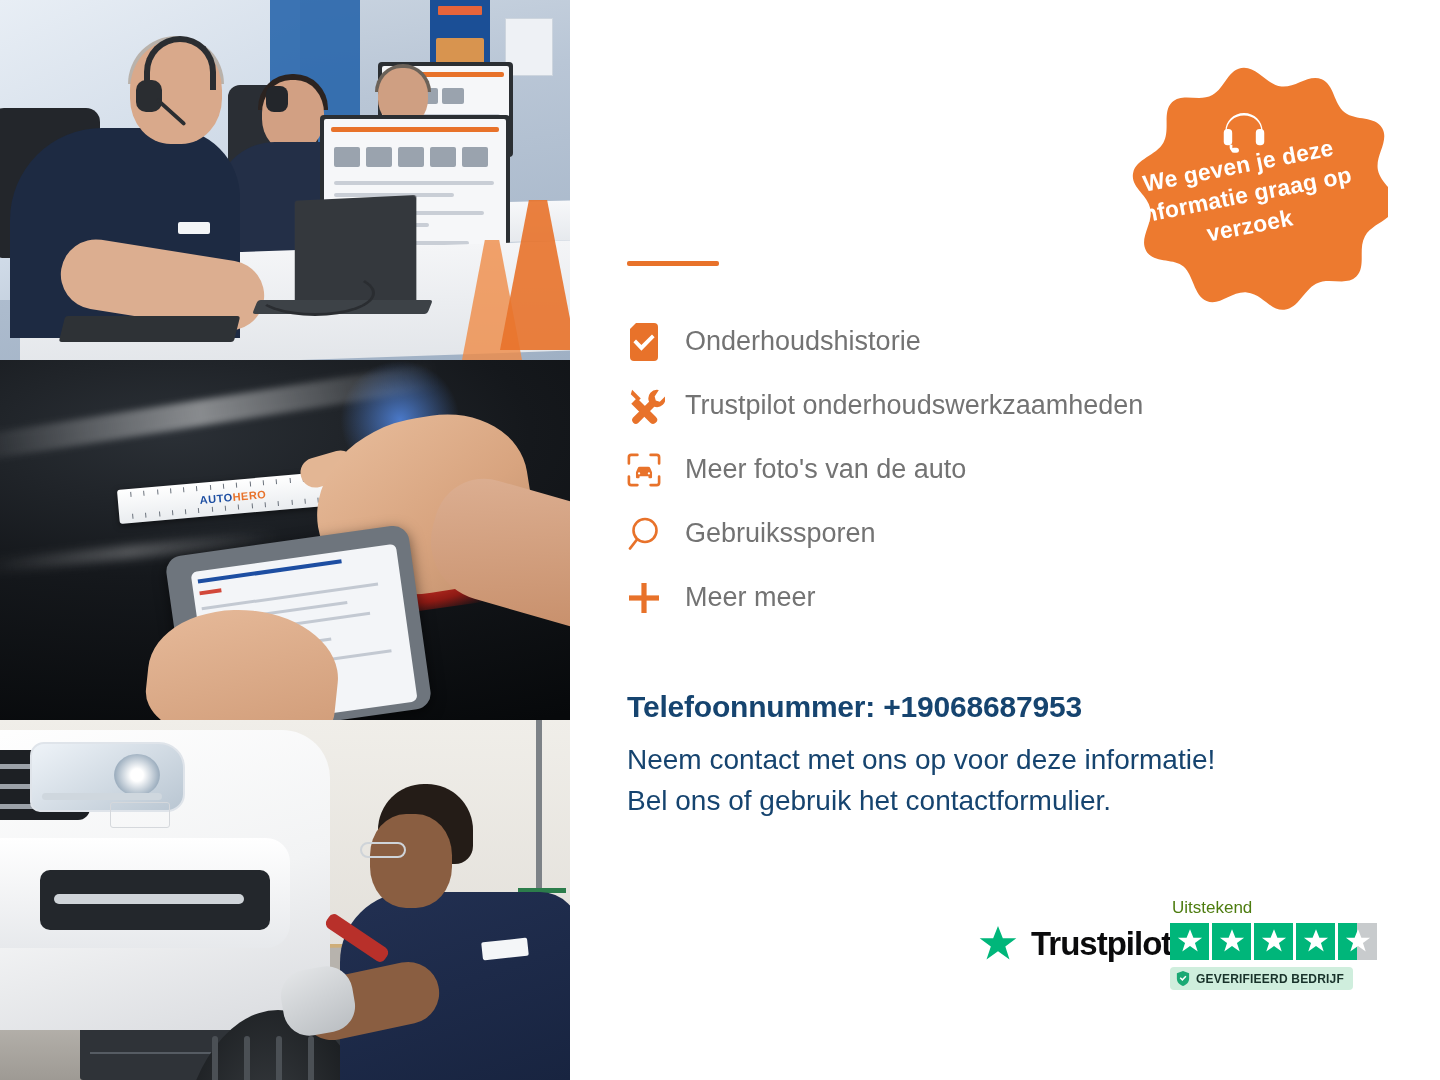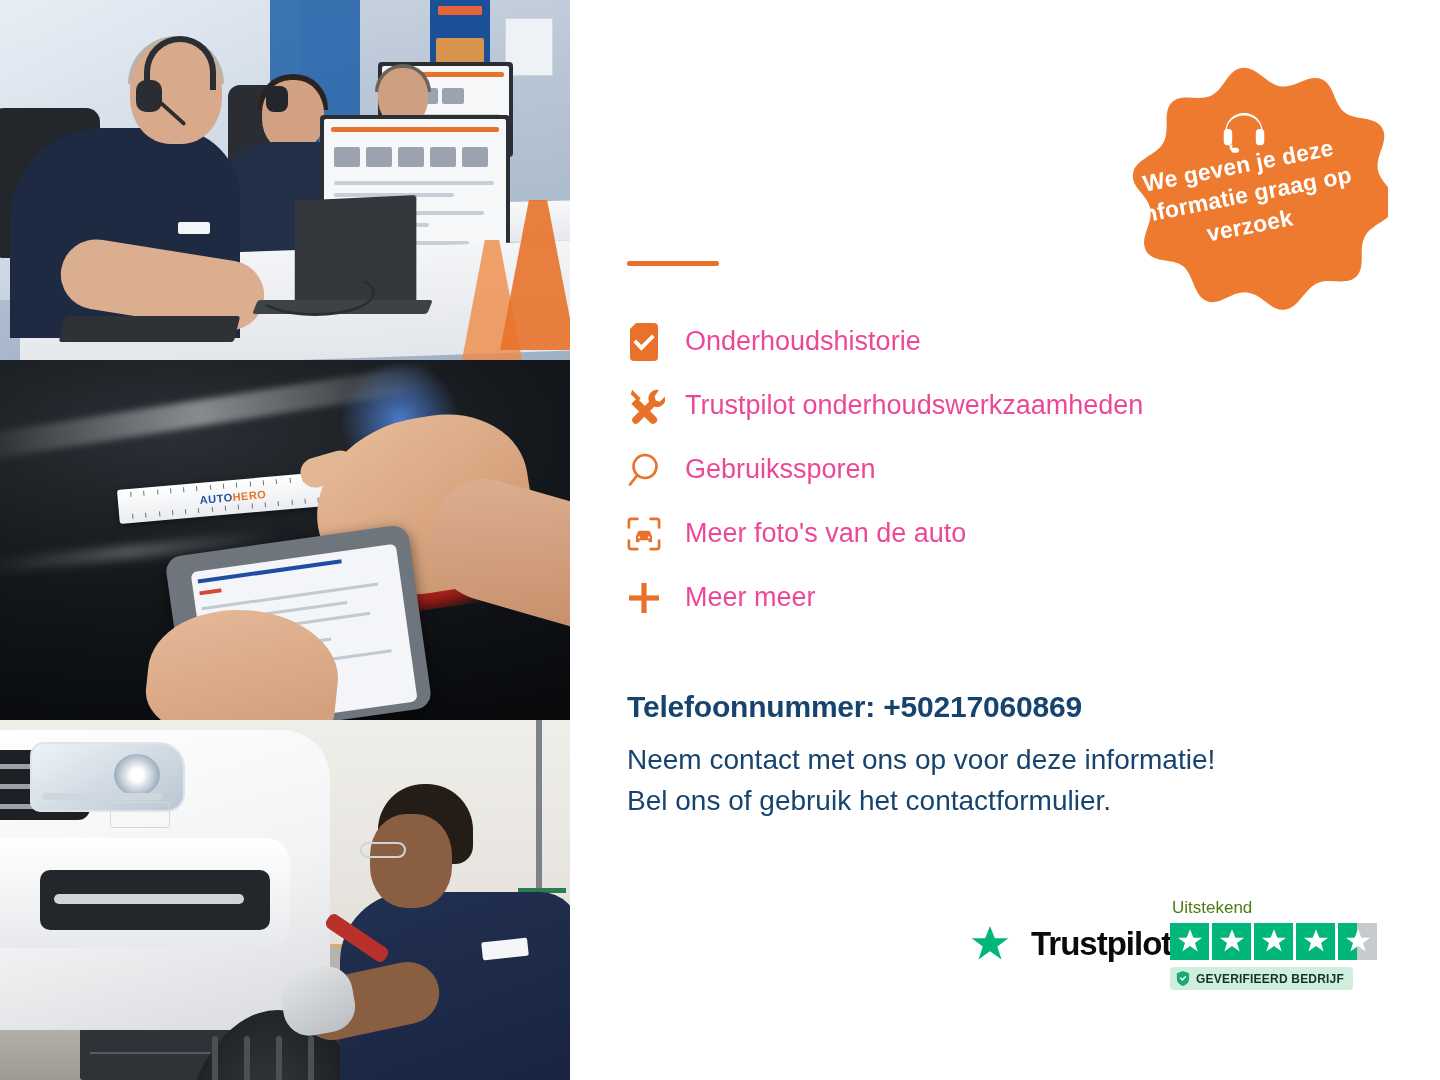--- a/index.html
+++ b/index.html
@@ -183,42 +183,42 @@
   .heading {
     position:absolute; left:57px; top:96px; width:560px;
     color:#16446F; font-size:52px; line-height:1.25; font-weight:bold;
     letter-spacing:-.6px;
   }
   .rule { position:absolute; left:57px; top:261px; width:92px; height:5px; background:#E8722A; border-radius:2px; }
 
   .features { position:absolute; left:57px; top:310px; width:760px; }
   .feature { display:flex; align-items:center; height:64px; }
   .f-icon { width:58px; flex:0 0 58px; display:flex; align-items:center; justify-content:flex-start; }
-  .f-label { color:#ec4899; font-size:27px; line-height:1.1; }
+  .f-label { color:#737373; font-size:27px; line-height:1.1; }
 
   .contact { position:absolute; left:57px; top:690px; width:780px; }
   .phone { color:#16446F; font-size:30px; font-weight:bold; letter-spacing:-.2px; }
   .ctext { margin-top:16px; color:#16446F; font-size:28px; line-height:1.45; }
 
   
   .badge {
     position:absolute; left:530px; top:62px; width:288px; height:278px;
   }
   .badge svg { position:absolute; inset:0; }
   .badge .headset { position:absolute; left:116px; top:46px; width:56px; height:54px; }
   .badge .btext {
     position:absolute; left:22px; top:88px; width:244px;
     transform:rotate(-11deg);
     color:#ffffff; font-weight:bold; font-size:23px; line-height:1.32;
     text-align:center; letter-spacing:.2px;
   }
 
   
   .trustpilot { position:absolute; left:395px; top:898px; width:420px; height:110px; }
-  .tp-logo { position:absolute; left:4px; top:26px; display:flex; align-items:center; gap:20px; }
+  .tp-logo { position:absolute; left:12px; top:26px; display:flex; align-items:center; gap:12px; }
   .tp-star-logo { width:42px; height:40px; }
   .tp-word { font-size:33px; font-weight:bold; color:#0b0b0c; letter-spacing:-1px; }
   .tp-right { position:absolute; left:205px; top:0; width:215px; }
   .tp-rating-word { font-size:17px; color:#4d7c0f; padding-left:2px; }
   .tp-stars { display:flex; gap:3px; margin-top:5px; }
   .tp-tile { width:39px; height:37px; background:#00B67A; display:flex; align-items:center; justify-content:center; }
   .tp-tile.half { background:linear-gradient(90deg,#00B67A 50%, #c8cbcd 50%); }
   .tp-tile svg { width:30px; height:29px; }
   .tp-verified {
     margin-top:7px; display:inline-flex; align-items:center; gap:6px;
@@ -445,61 +445,61 @@
               <path d="M11.5 12.5l20 20a4.2 4.2 0 0 1-6 6l-20-20z" transform="translate(-1,-1)"></path>
               <path d="M33.5 3.2a9 9 0 0 0-10.3 12.2L6.2 32.3a4 4 0 0 0 5.6 5.6l16.9-17a9 9 0 0 0 11.4-11l-5.6 5.6-4.2-1.2-1.2-4.2z"></path>
             </g>
           </svg>
         </span>
         <span class="f-label">Trustpilot onderhoudswerkzaamheden</span>
       </div>
 
       <div class="feature">
         <span class="f-icon">
-          <svg width="34" height="36" viewBox="0 0 34 36">
-            <circle cx="18" cy="14.5" r="11.5" fill="none" stroke="#E8722A" stroke-width="2.6"></circle>
-            <line x1="10" y1="23.5" x2="3" y2="32.5" stroke="#E8722A" stroke-width="2.8" stroke-linecap="round"></line>
-          </svg>
-        </span>
-        <span class="f-label">Gebruikssporen</span>
-      </div>
-
-      <div class="feature">
-        <span class="f-icon">
           <svg width="34" height="34" viewBox="0 0 36 36">
             <g fill="none" stroke="#E8722A" stroke-width="2.8" stroke-linecap="round">
               <path d="M2 11V4.5A2.5 2.5 0 0 1 4.5 2H11"></path>
               <path d="M25 2h6.5A2.5 2.5 0 0 1 34 4.5V11"></path>
               <path d="M34 25v6.5a2.5 2.5 0 0 1-2.5 2.5H25"></path>
               <path d="M11 34H4.5A2.5 2.5 0 0 1 2 31.5V25"></path>
             </g>
             <g fill="#E8722A">
               <path d="M9.5 20.5l1.8-4.4a2.4 2.4 0 0 1 2.2-1.5h9a2.4 2.4 0 0 1 2.2 1.5l1.8 4.4v5.2a1.1 1.1 0 0 1-1.1 1.1h-1.6a1.1 1.1 0 0 1-1.1-1.1v-1h-9.4v1a1.1 1.1 0 0 1-1.1 1.1h-1.6a1.1 1.1 0 0 1-1.1-1.1z"></path>
             </g>
             <circle cx="12.8" cy="21.6" r="1.2" fill="#ffffff"></circle>
             <circle cx="23.2" cy="21.6" r="1.2" fill="#ffffff"></circle>
           </svg>
         </span>
         <span class="f-label">Meer foto's van de auto</span>
       </div>
 
       <div class="feature">
         <span class="f-icon">
+          <svg width="34" height="36" viewBox="0 0 34 36">
+            <circle cx="18" cy="14.5" r="11.5" fill="none" stroke="#E8722A" stroke-width="2.6"></circle>
+            <line x1="10" y1="23.5" x2="3" y2="32.5" stroke="#E8722A" stroke-width="2.8" stroke-linecap="round"></line>
+          </svg>
+        </span>
+        <span class="f-label">Gebruikssporen</span>
+      </div>
+
+      <div class="feature">
+        <span class="f-icon">
           <svg width="34" height="34" viewBox="0 0 34 34">
             <rect x="14.4" y="2" width="5.2" height="30" fill="#E8722A"></rect>
             <rect x="2" y="14.4" width="30" height="5.2" fill="#E8722A"></rect>
           </svg>
         </span>
         <span class="f-label">Meer meer</span>
       </div>
 
     </div>
 
     <div class="contact">
-      <div class="phone">Telefoonnummer: +50217060869</div>
+      <div class="phone">Telefoonnummer: +19068687953</div>
       <div class="ctext">
         <span>Neem contact met ons op voor deze informatie!</span><br>
         <span>Bel ons of gebruik het contactformulier.</span>
       </div>
     </div>
 
     <div class="trustpilot">
       <div class="tp-logo">
         <svg class="tp-star-logo" viewBox="0 0 24 24">
           <path fill="#00B67A" d="M12 1.2l2.9 7.4H23l-6.6 4.9 2.5 7.8-6.9-4.9-6.9 4.9 2.6-7.8L1 8.6h8.1z"></path>

